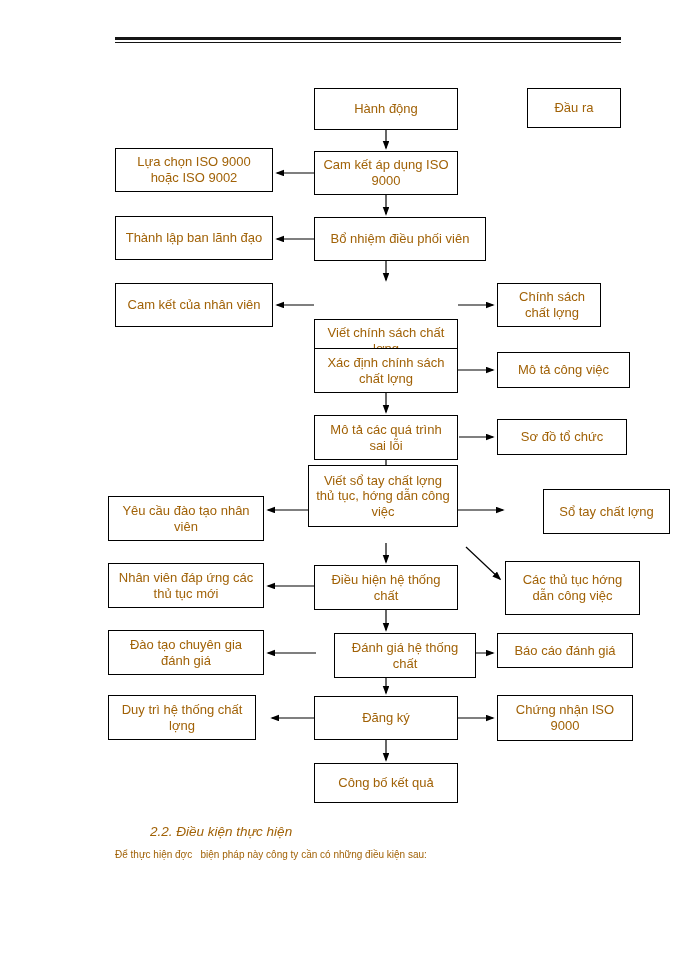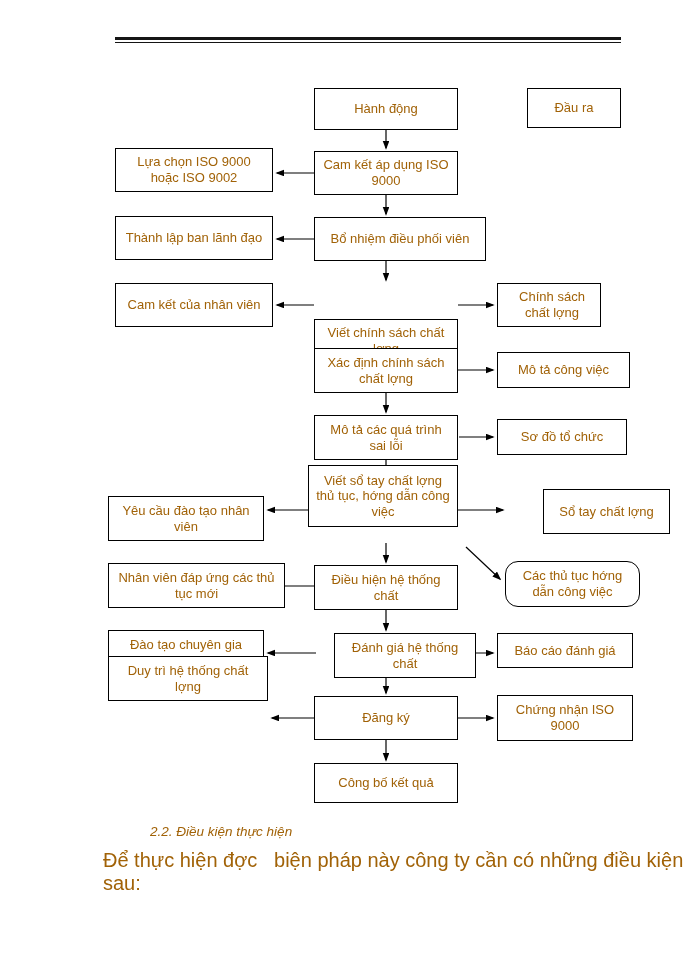--- a/index.html
+++ b/index.html
@@ -41,23 +41,23 @@
   }
   .section-heading {
     position: absolute;
     left: 150px;
     top: 824px;
     font-size: 13.5px;
     font-style: italic;
   }
   .body-text {
     position: absolute;
-    left: 103px;
+    left: 115px;
     top: 849px;
-    font-size: 20px;
+    font-size: 10px;
     white-space: pre-wrap;
   }
 </style>
 </head>
 <body>
 
 <div class="page">
 
   <div class="header-rule"></div>
 
@@ -109,28 +109,28 @@
   <div class="node" style="left:308px;top:465px;width:150px;height:62px;">Viết sổ tay chất lợng thủ tục, hớng dẫn công việc</div>
   <div class="node" style="left:314px;top:565px;width:144px;height:45px;">Điều hiện hệ thống chất</div>
   <div class="node" style="left:316px;top:633px;width:142px;height:45px;margin-left:18px;">Đánh giá hệ thống chất</div>
   <div class="node" style="left:314px;top:696px;width:144px;height:44px;">Đăng ký</div>
   <div class="node" style="left:314px;top:763px;width:144px;height:40px;">Công bố kết quả</div>
 
   <div class="node" style="left:115px;top:148px;width:158px;height:44px;">Lựa chọn ISO 9000 hoặc ISO 9002</div>
   <div class="node" style="left:115px;top:216px;width:158px;height:44px;">Thành lập ban lãnh đạo</div>
   <div class="node" style="left:115px;top:283px;width:158px;height:44px;">Cam kết của nhân viên</div>
   <div class="node" style="left:108px;top:496px;width:156px;height:45px;">Yêu cầu đào tạo nhân viên</div>
-  <div class="node" style="left:108px;top:563px;width:177px;height:45px;">Nhân viên đáp ứng các thủ tục mới</div>
+  <div class="node" style="left:108px;top:563px;width:156px;height:45px;">Nhân viên đáp ứng các thủ tục mới</div>
   <div class="node" style="left:108px;top:630px;width:156px;height:45px;">Đào tạo chuyên gia đánh giá</div>
-  <div class="node" style="left:108px;top:656px;width:160px;height:45px;">Duy trì hệ thống chất lợng</div>
+  <div class="node" style="left:108px;top:695px;width:148px;height:45px;">Duy trì hệ thống chất lợng</div>
 
   <div class="node" style="left:497px;top:283px;width:104px;height:44px;padding-left:12px;">Chính sách chất lợng</div>
   <div class="node" style="left:497px;top:352px;width:133px;height:36px;">Mô tả công việc</div>
   <div class="node" style="left:497px;top:419px;width:130px;height:36px;">Sơ đồ tổ chức</div>
   <div class="node" style="left:507px;top:489px;width:127px;height:45px;margin-left:36px;">Sổ tay chất lợng</div>
-  <div class="node" style="left:505px;top:561px;width:135px;height:46px;border-radius:13px;">Các thủ tục hớng dẫn công việc</div>
+  <div class="node" style="left:505px;top:561px;width:135px;height:54px;">Các thủ tục hớng dẫn công việc</div>
   <div class="node" style="left:497px;top:633px;width:136px;height:35px;">Báo cáo đánh giá</div>
   <div class="node" style="left:497px;top:695px;width:136px;height:46px;padding:2px 4px;">Chứng nhận ISO 9000</div>
 
   <div class="section-heading">2.2. Điều kiện thực hiện</div>
   <div class="body-text">Để thực hiện đợc   biện pháp này công ty cần có những điều kiện sau:</div>
 
 </div>
 
 </body></html>

